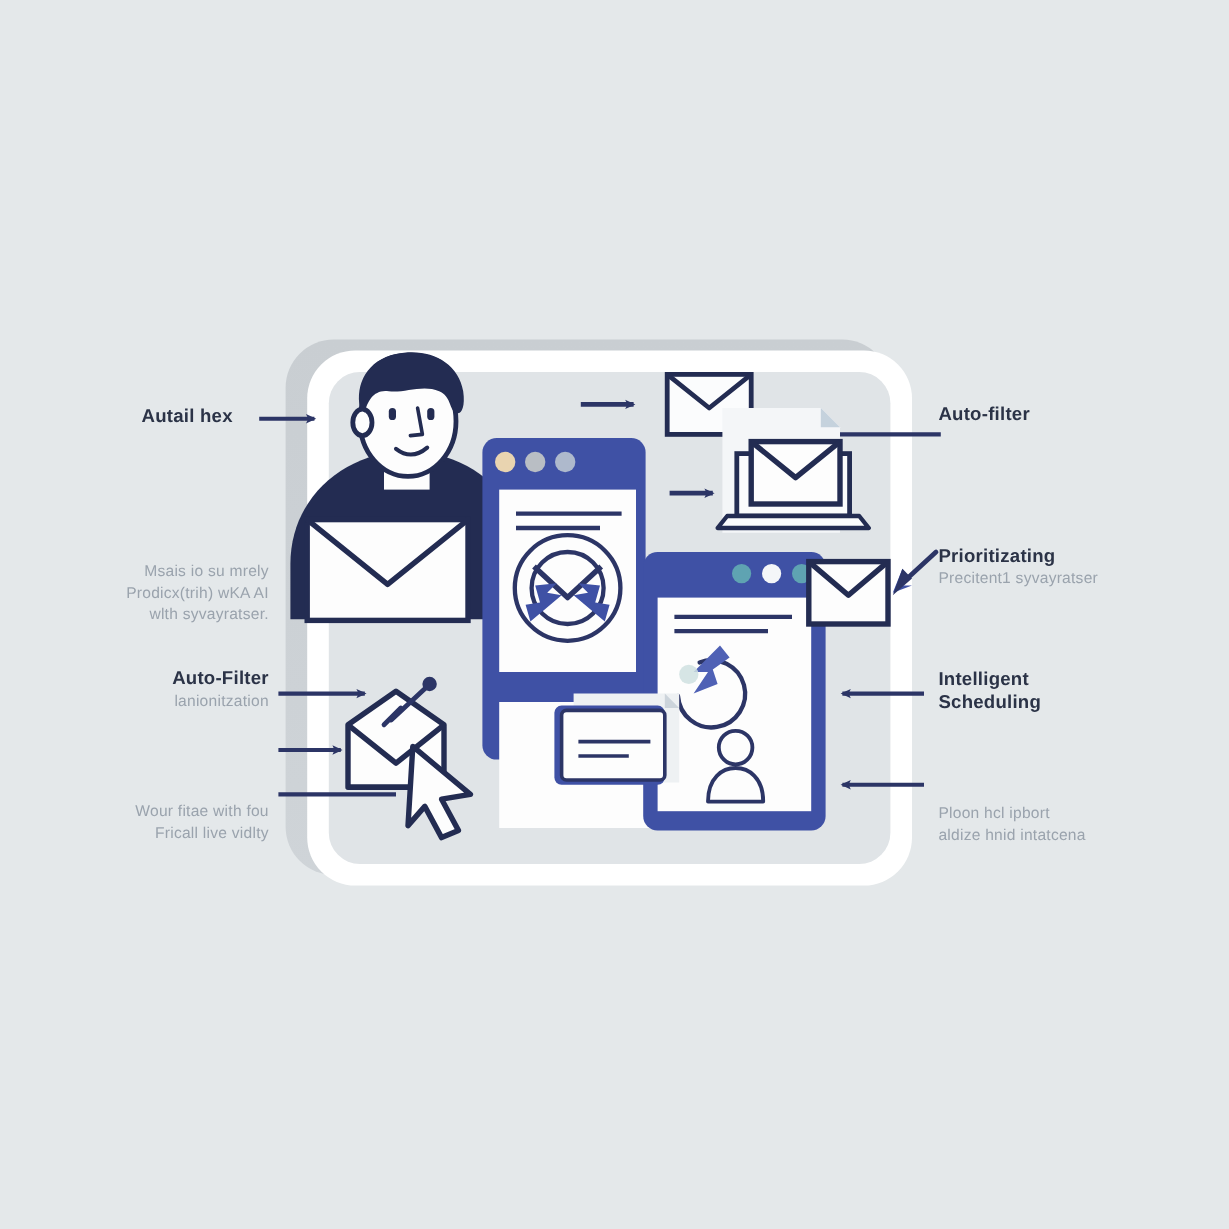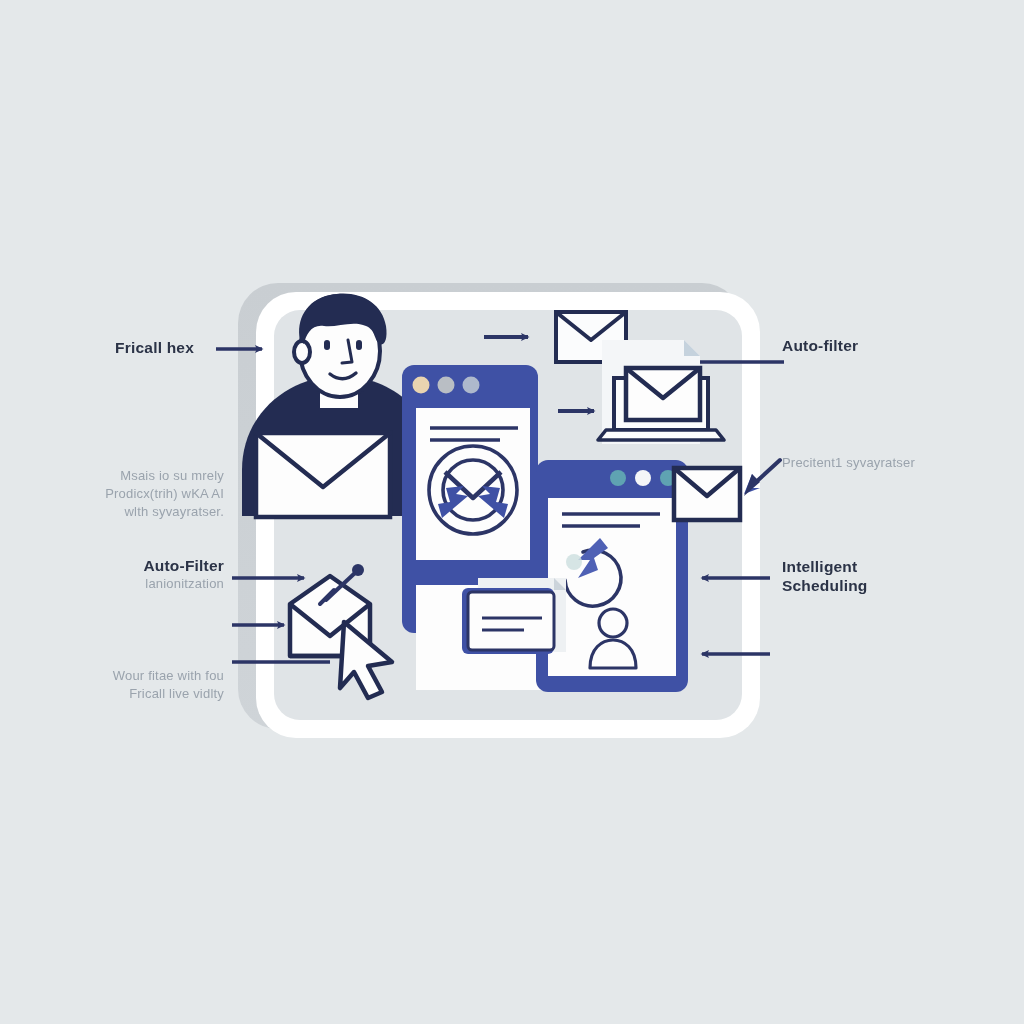--- a/index.html
+++ b/index.html
@@ -221,21 +221,21 @@
 
     <g>
       <line x1="700" y1="362" x2="784" y2="362" stroke="#2c3566" stroke-width="3.4"></line>
       <line x1="770" y1="578" x2="702" y2="578" stroke="#2c3566" stroke-width="3.4" marker-end="url(#arrowHeadL)"></line>
       <line x1="770" y1="654" x2="702" y2="654" stroke="#2c3566" stroke-width="3.4" marker-end="url(#arrowHeadL)"></line>
     </g>
 
   </svg>
 
   <div class="ann-block ann-left" style="left:18px; top:338px; width:176px;">
-    <div class="ann-title">Fricall hex</div>
+    <div class="ann-title">Autail hex</div>
   </div>
 
   <div class="ann-block ann-left" style="left:18px; top:432px; width:206px;">
     <div class="ann-body">Msais io su mrely
 Prodicx(trih) wKA AI
 wlth syvayratser.</div>
   </div>
 
   <div class="ann-block ann-left" style="left:18px; top:556px; width:206px;">
     <div class="ann-title">Auto-Filter</div>
@@ -245,22 +245,27 @@
   <div class="ann-block ann-left" style="left:18px; top:632px; width:206px;">
     <div class="ann-body">Wour fitae with fou
 Fricall live vidlty</div>
   </div>
 
   <div class="ann-block ann-right" style="left:782px; top:336px; width:230px;">
     <div class="ann-title">Auto-filter</div>
   </div>
 
   <div class="ann-block ann-right" style="left:782px; top:454px; width:230px;">
+    <div class="ann-title">Prioritizating</div>
     <div class="ann-sub">Precitent1 syvayratser</div>
   </div>
 
   <div class="ann-block ann-right" style="left:782px; top:557px; width:230px;">
     <div class="ann-title">Intelligent
 Scheduling</div>
   </div>
 
+  <div class="ann-block ann-right" style="left:782px; top:634px; width:230px;">
+    <div class="ann-body">Ploon hcl ipbort
+aldize hnid intatcena</div>
+  </div>
 
 </div>
 
 </body></html>

